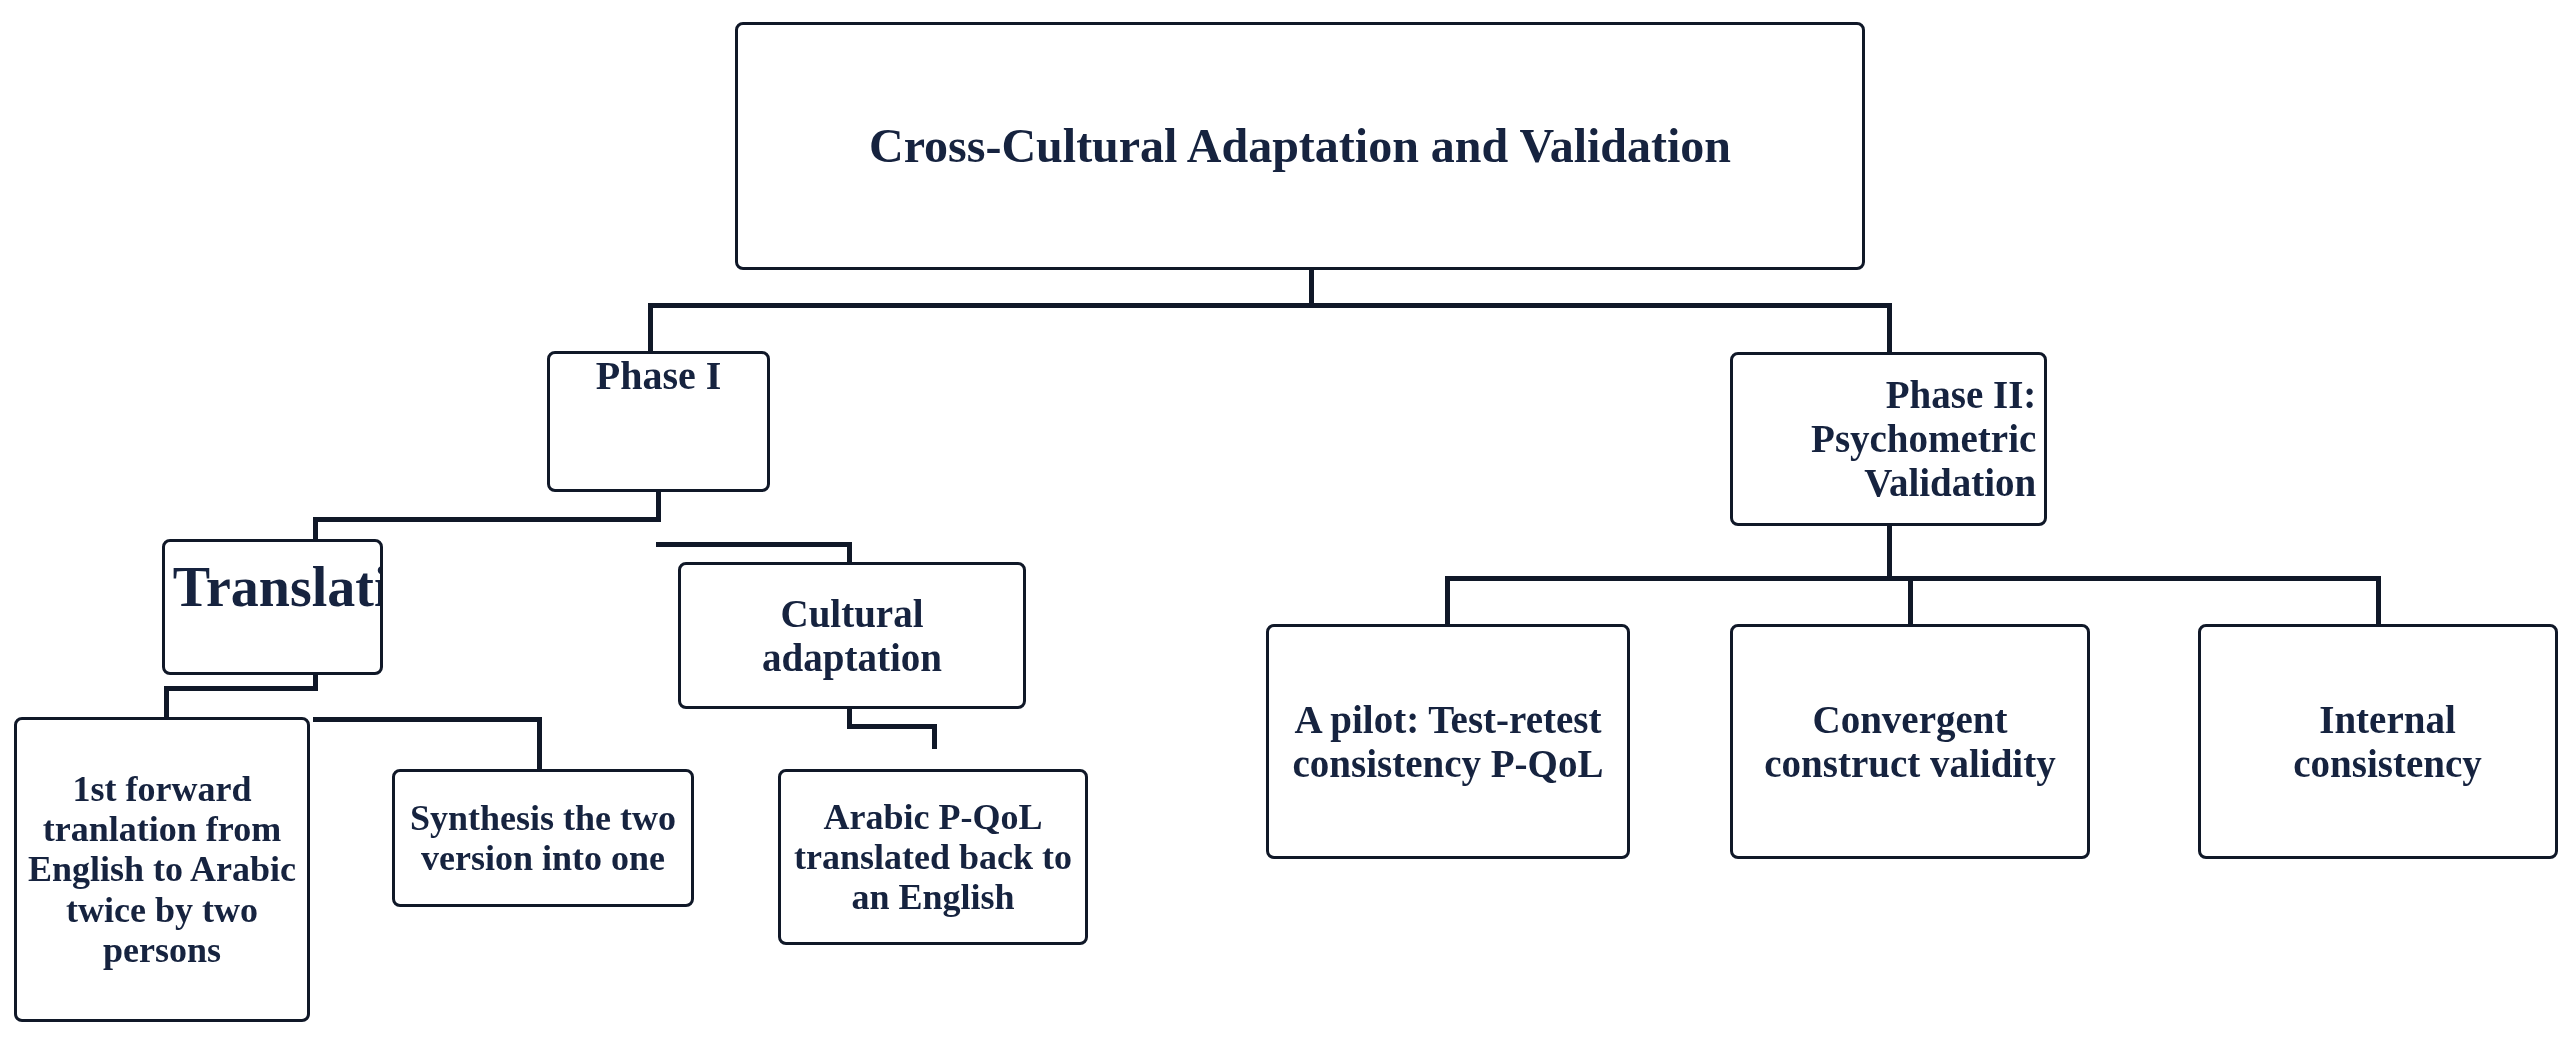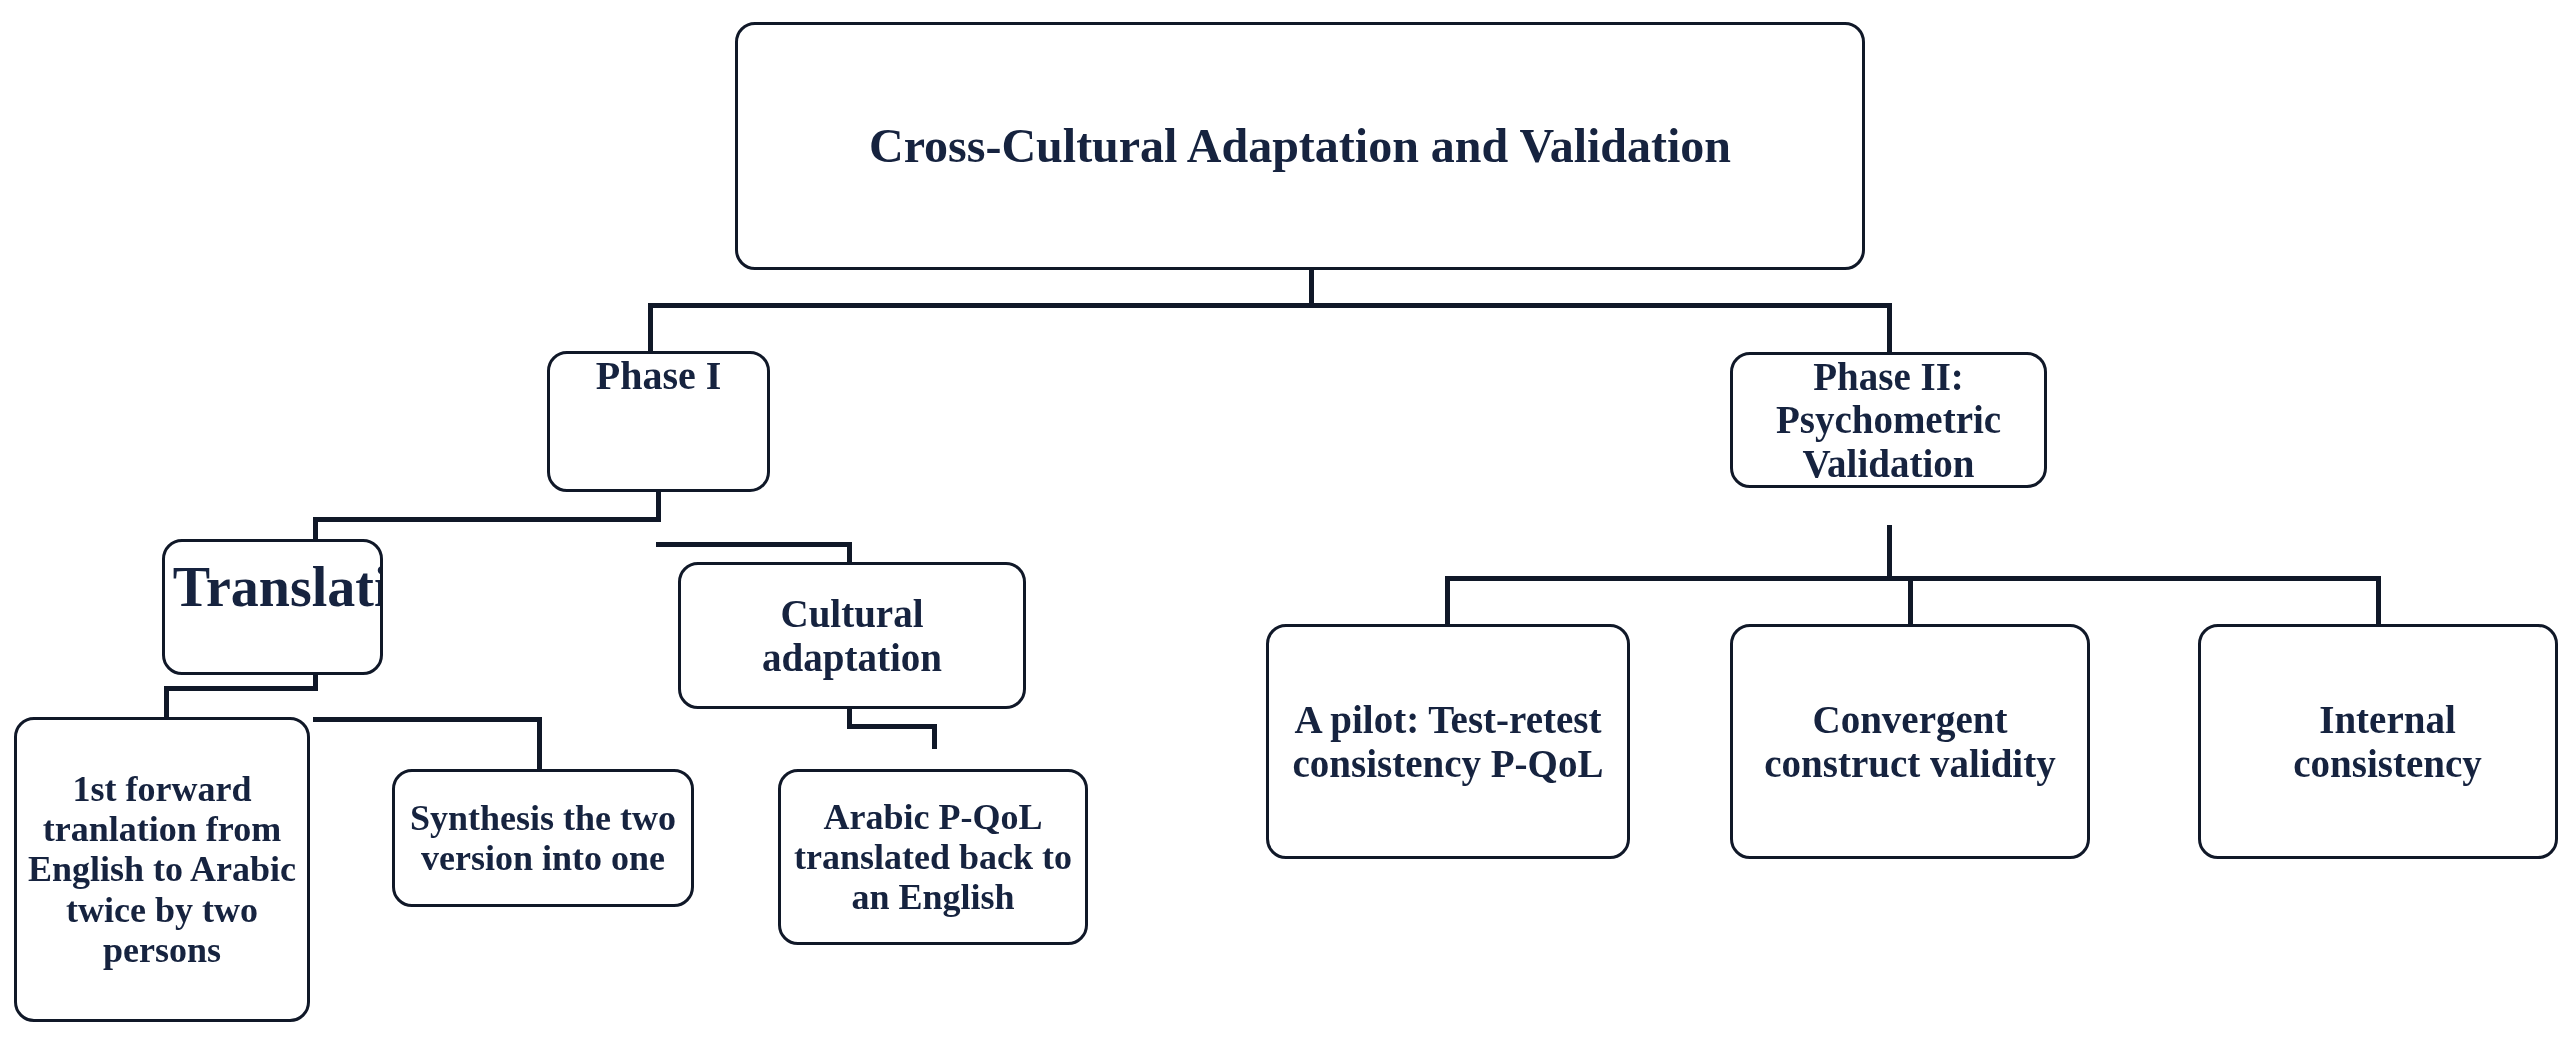--- a/index.html
+++ b/index.html
@@ -14,21 +14,21 @@
     height: 1044px;
     background: #ffffff;
     overflow: hidden;
     font-family: "Liberation Serif", "DejaVu Serif", serif;
   }
   .node {
     position: absolute;
     box-sizing: border-box;
     background: #ffffff;
     border: 3.9px solid #101828;
-    border-radius: 20px;
+    border-radius: 8px;
     color: #16233f;
     font-weight: bold;
     text-align: center;
     line-height: 1.12;
     display: flex;
     justify-content: center;
     z-index: 2;
     overflow: hidden;
   }
   .node > span {
@@ -45,21 +45,21 @@
     position: absolute;
     background: #101828;
     z-index: 1;
   }
   .conn.h { height: 4.6px; }
   .conn.v { width: 4.6px; }
 
   
   #node-root        { left: 735px;  top: 21.7px;   width: 1130px; height: 248px; font-size: 48px; }
   #node-phase1      { left: 547px;  top: 351px;  width: 223px;  height: 141px; font-size: 40px; }
-  #node-phase2      { left: 1730px; top: 352px;  width: 317px;  height: 136px; font-size: 39px; }
+  #node-phase2      { left: 1730px; top: 352px;  width: 317px;  height: 174px; font-size: 39px; text-align: right; }
   #node-translation { left: 162px;  top: 539px;  width: 221px;  height: 136px; font-size: 56px; padding-top: 14px; }
   #node-cultural    { left: 678px;  top: 562px;  width: 348px;  height: 147px; font-size: 39px; }
   #node-forward     { left: 14px;   top: 717px;  width: 296px;  height: 305px; font-size: 36px; justify-content: flex-end; }
   #node-synthesis   { left: 392px;  top: 769px;  width: 302px;  height: 138px; font-size: 36px; }
   #node-backtrans   { left: 778px; top: 745px;  width: 310px;  height: 176px; font-size: 36px; margin-top: 24px; }
   #node-pilot       { left: 1266px; top: 624px;  width: 364px;  height: 235px; font-size: 39px; }
   #node-convergent  { left: 1730px; top: 624px;  width: 360px;  height: 235px; font-size: 39px; }
   #node-internal    { left: 2198px; top: 624px;  width: 360px;  height: 235px; font-size: 39px; padding-left: 19px; }
 </style>
 </head>

